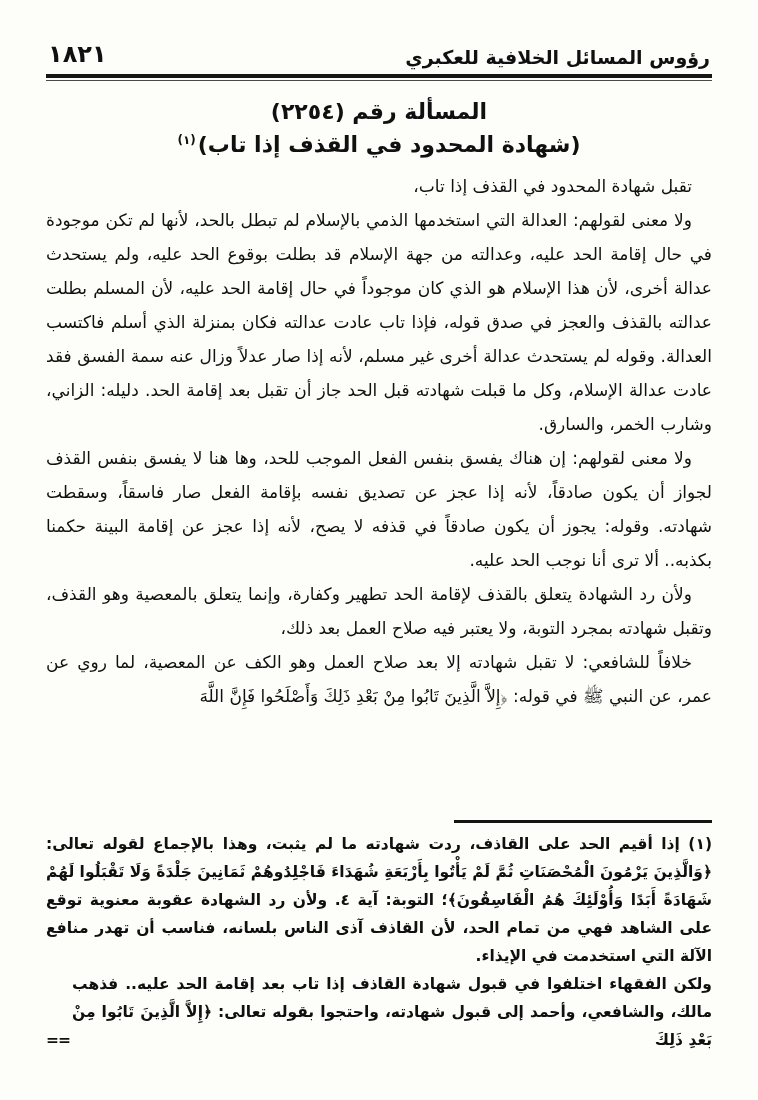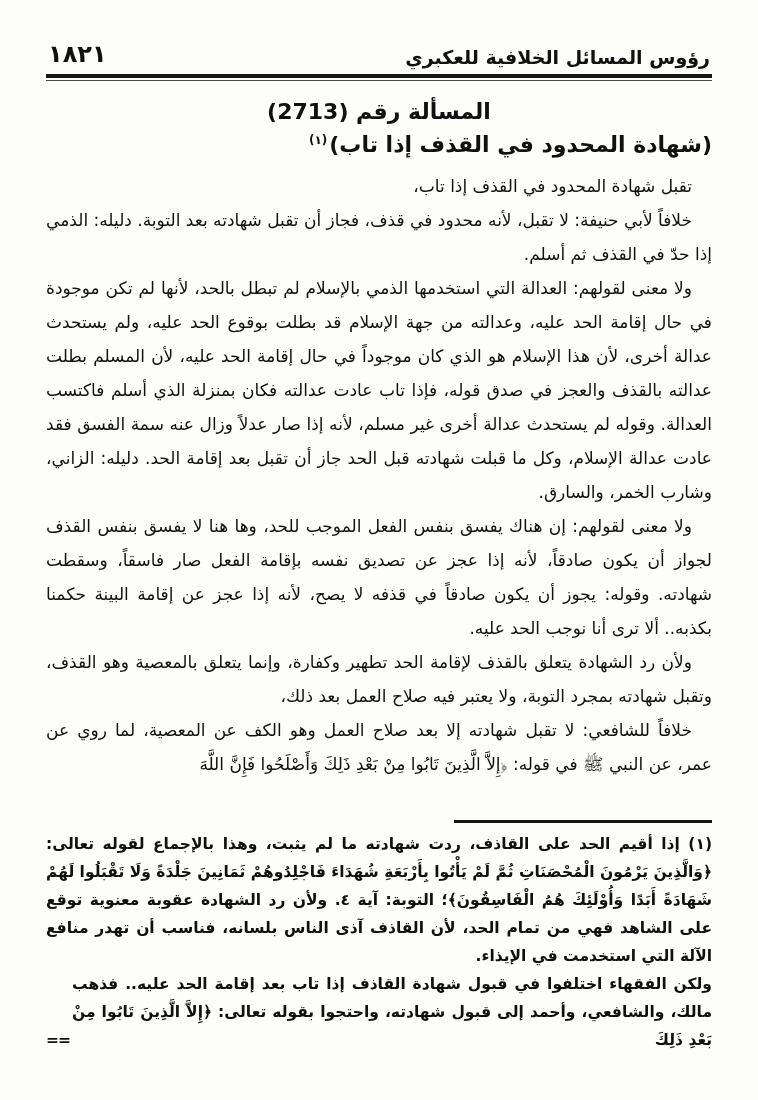--- a/index.html
+++ b/index.html
@@ -29,20 +29,21 @@
   .page-number { font-size: 24px; }
   .rule-thick { border-top: 4px solid #161616; }
   .rule-thin  { border-top: 1.5px solid #4a4a4a; margin-top: 2px; }
   .masala-title {
     text-align: center;
     font-size: 22px;
     font-weight: bold;
     margin: 18px 0 2px 0;
   }
   .subject-title {
+    text-align: center;
     font-size: 22px;
     font-weight: bold;
     margin: 6px 0 12px 0;
   }
   .fn-ref {
     font-size: 12px;
     vertical-align: super;
     margin-right: 2px;
     font-weight: bold;
   }
@@ -85,27 +86,26 @@
 <div class="page">
 
   <div class="header-row">
     <div class="running-title">رؤوس المسائل الخلافية للعكبري</div>
     <div class="page-number">١٨٢١</div>
   </div>
 
   <div class="rule-thick"></div>
   <div class="rule-thin"></div>
 
-  <div class="masala-title">المسألة رقم (2713)</div>
+  <div class="masala-title">المسألة رقم (٢٢٥٤)</div>
 
   <div class="subject-title"><span>(شهادة المحدود في القذف إذا تاب)</span><span class="fn-ref">(١)</span></div>
 
   <div class="body-text">
     <p>تقبل شهادة المحدود في القذف إذا تاب،</p>
-    <p>خلافاً لأبي حنيفة: لا تقبل، لأنه محدود في قذف، فجاز أن تقبل شهادته بعد التوبة. دليله: الذمي إذا حدّ في القذف ثم أسلم.</p>
     <p>ولا معنى لقولهم: العدالة التي استخدمها الذمي بالإسلام لم تبطل بالحد، لأنها لم تكن موجودة في حال إقامة الحد عليه، وعدالته من جهة الإسلام قد بطلت بوقوع الحد عليه، ولم يستحدث عدالة أخرى، لأن هذا الإسلام هو الذي كان موجوداً في حال إقامة الحد عليه، لأن المسلم بطلت عدالته بالقذف والعجز في صدق قوله، فإذا تاب عادت عدالته فكان بمنزلة الذي أسلم فاكتسب العدالة. وقوله لم يستحدث عدالة أخرى غير مسلم، لأنه إذا صار عدلاً وزال عنه سمة الفسق فقد عادت عدالة الإسلام، وكل ما قبلت شهادته قبل الحد جاز أن تقبل بعد إقامة الحد. دليله: الزاني، وشارب الخمر، والسارق.</p>
     <p>ولا معنى لقولهم: إن هناك يفسق بنفس الفعل الموجب للحد، وها هنا لا يفسق بنفس القذف لجواز أن يكون صادقاً، لأنه إذا عجز عن تصديق نفسه بإقامة الفعل صار فاسقاً، وسقطت شهادته. وقوله: يجوز أن يكون صادقاً في قذفه لا يصح، لأنه إذا عجز عن إقامة البينة حكمنا بكذبه.. ألا ترى أنا نوجب الحد عليه.</p>
     <p>ولأن رد الشهادة يتعلق بالقذف لإقامة الحد تطهير وكفارة، وإنما يتعلق بالمعصية وهو القذف، وتقبل شهادته بمجرد التوبة، ولا يعتبر فيه صلاح العمل بعد ذلك،</p>
     <p>خلافاً للشافعي: لا تقبل شهادته إلا بعد صلاح العمل وهو الكف عن المعصية، لما روي عن عمر، عن النبي ﷺ في قوله: ﴿إِلاَّ الَّذِينَ تَابُوا مِنْ بَعْدِ ذَلِكَ وَأَصْلَحُوا فَإِنَّ اللَّهَ</p>
   </div>
 
   <div class="footnote-block">
     <div class="footnote-sep"></div>
     <div class="footnotes">
       <p>(١) إذا أقيم الحد على القاذف، ردت شهادته ما لم يثبت، وهذا بالإجماع لقوله تعالى: ﴿وَالَّذِينَ يَرْمُونَ الْمُحْصَنَاتِ ثُمَّ لَمْ يَأْتُوا بِأَرْبَعَةِ شُهَدَاءَ فَاجْلِدُوهُمْ ثَمَانِينَ جَلْدَةً وَلَا تَقْبَلُوا لَهُمْ شَهَادَةً أَبَدًا وَأُوْلَئِكَ هُمُ الْفَاسِقُونَ﴾؛ التوبة: آية ٤. ولأن رد الشهادة عقوبة معنوية توقع على الشاهد فهي من تمام الحد، لأن القاذف آذى الناس بلسانه، فناسب أن تهدر منافع الآلة التي استخدمت في الإيذاء.</p>

